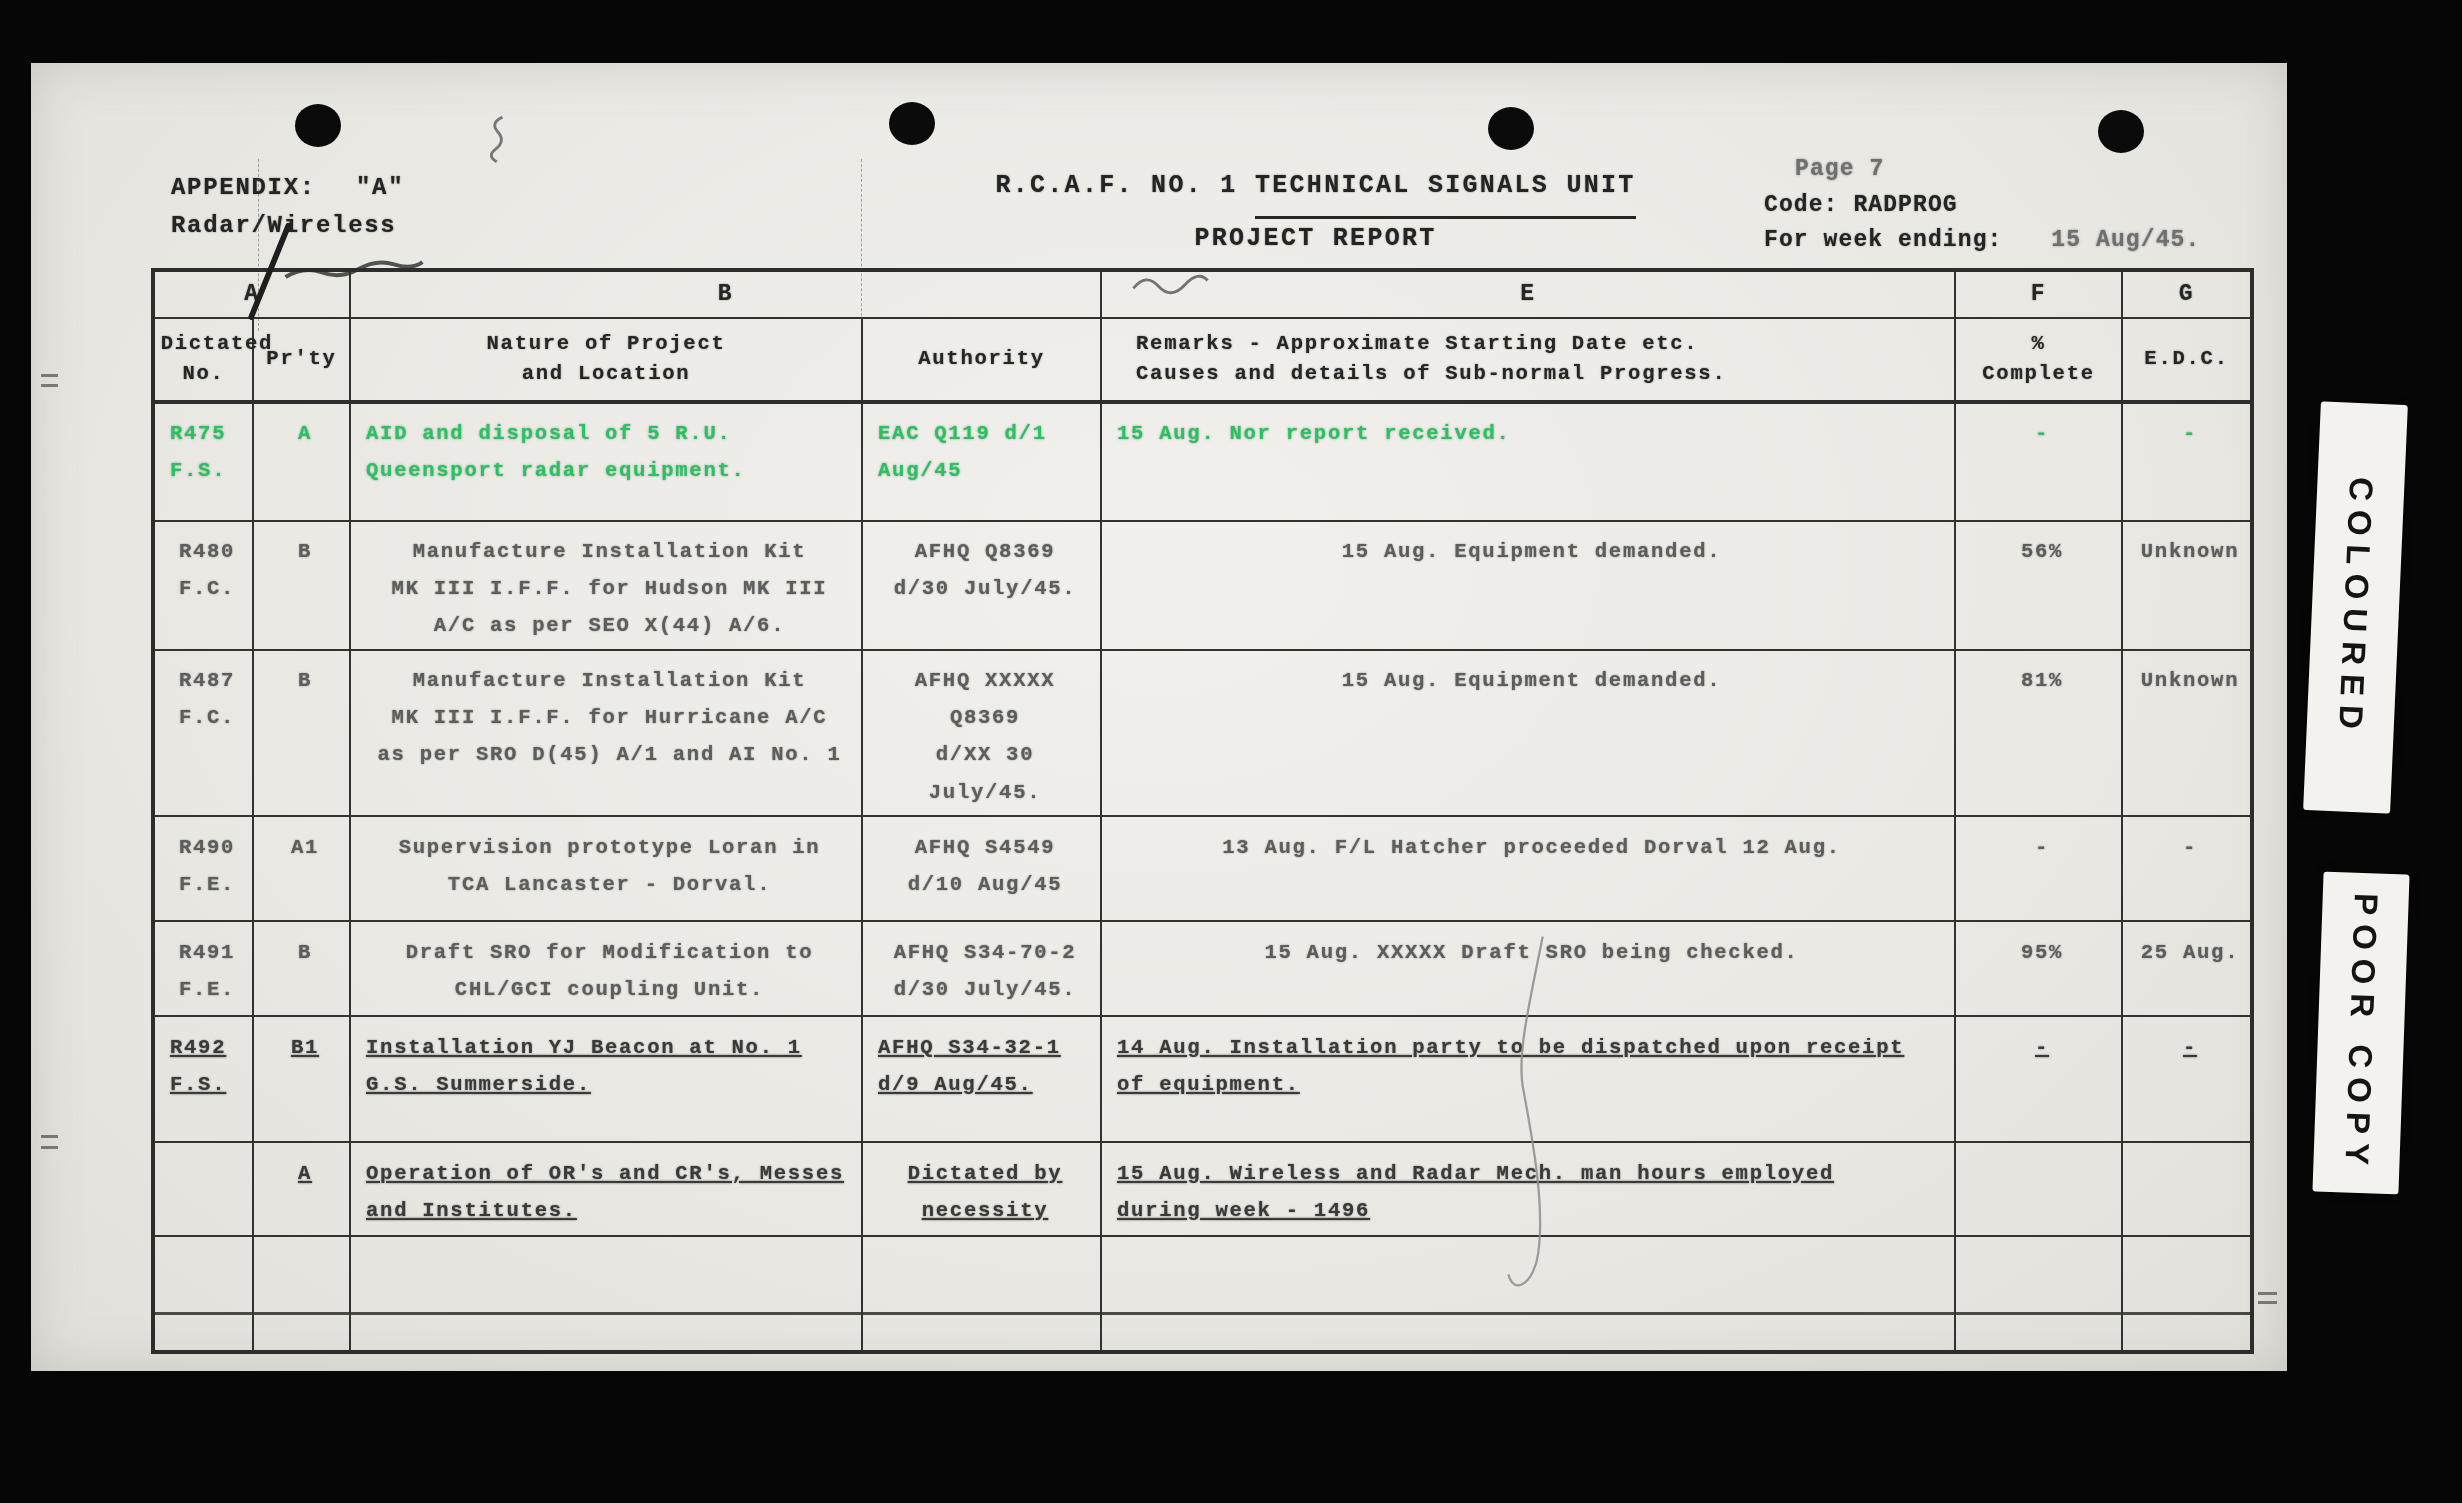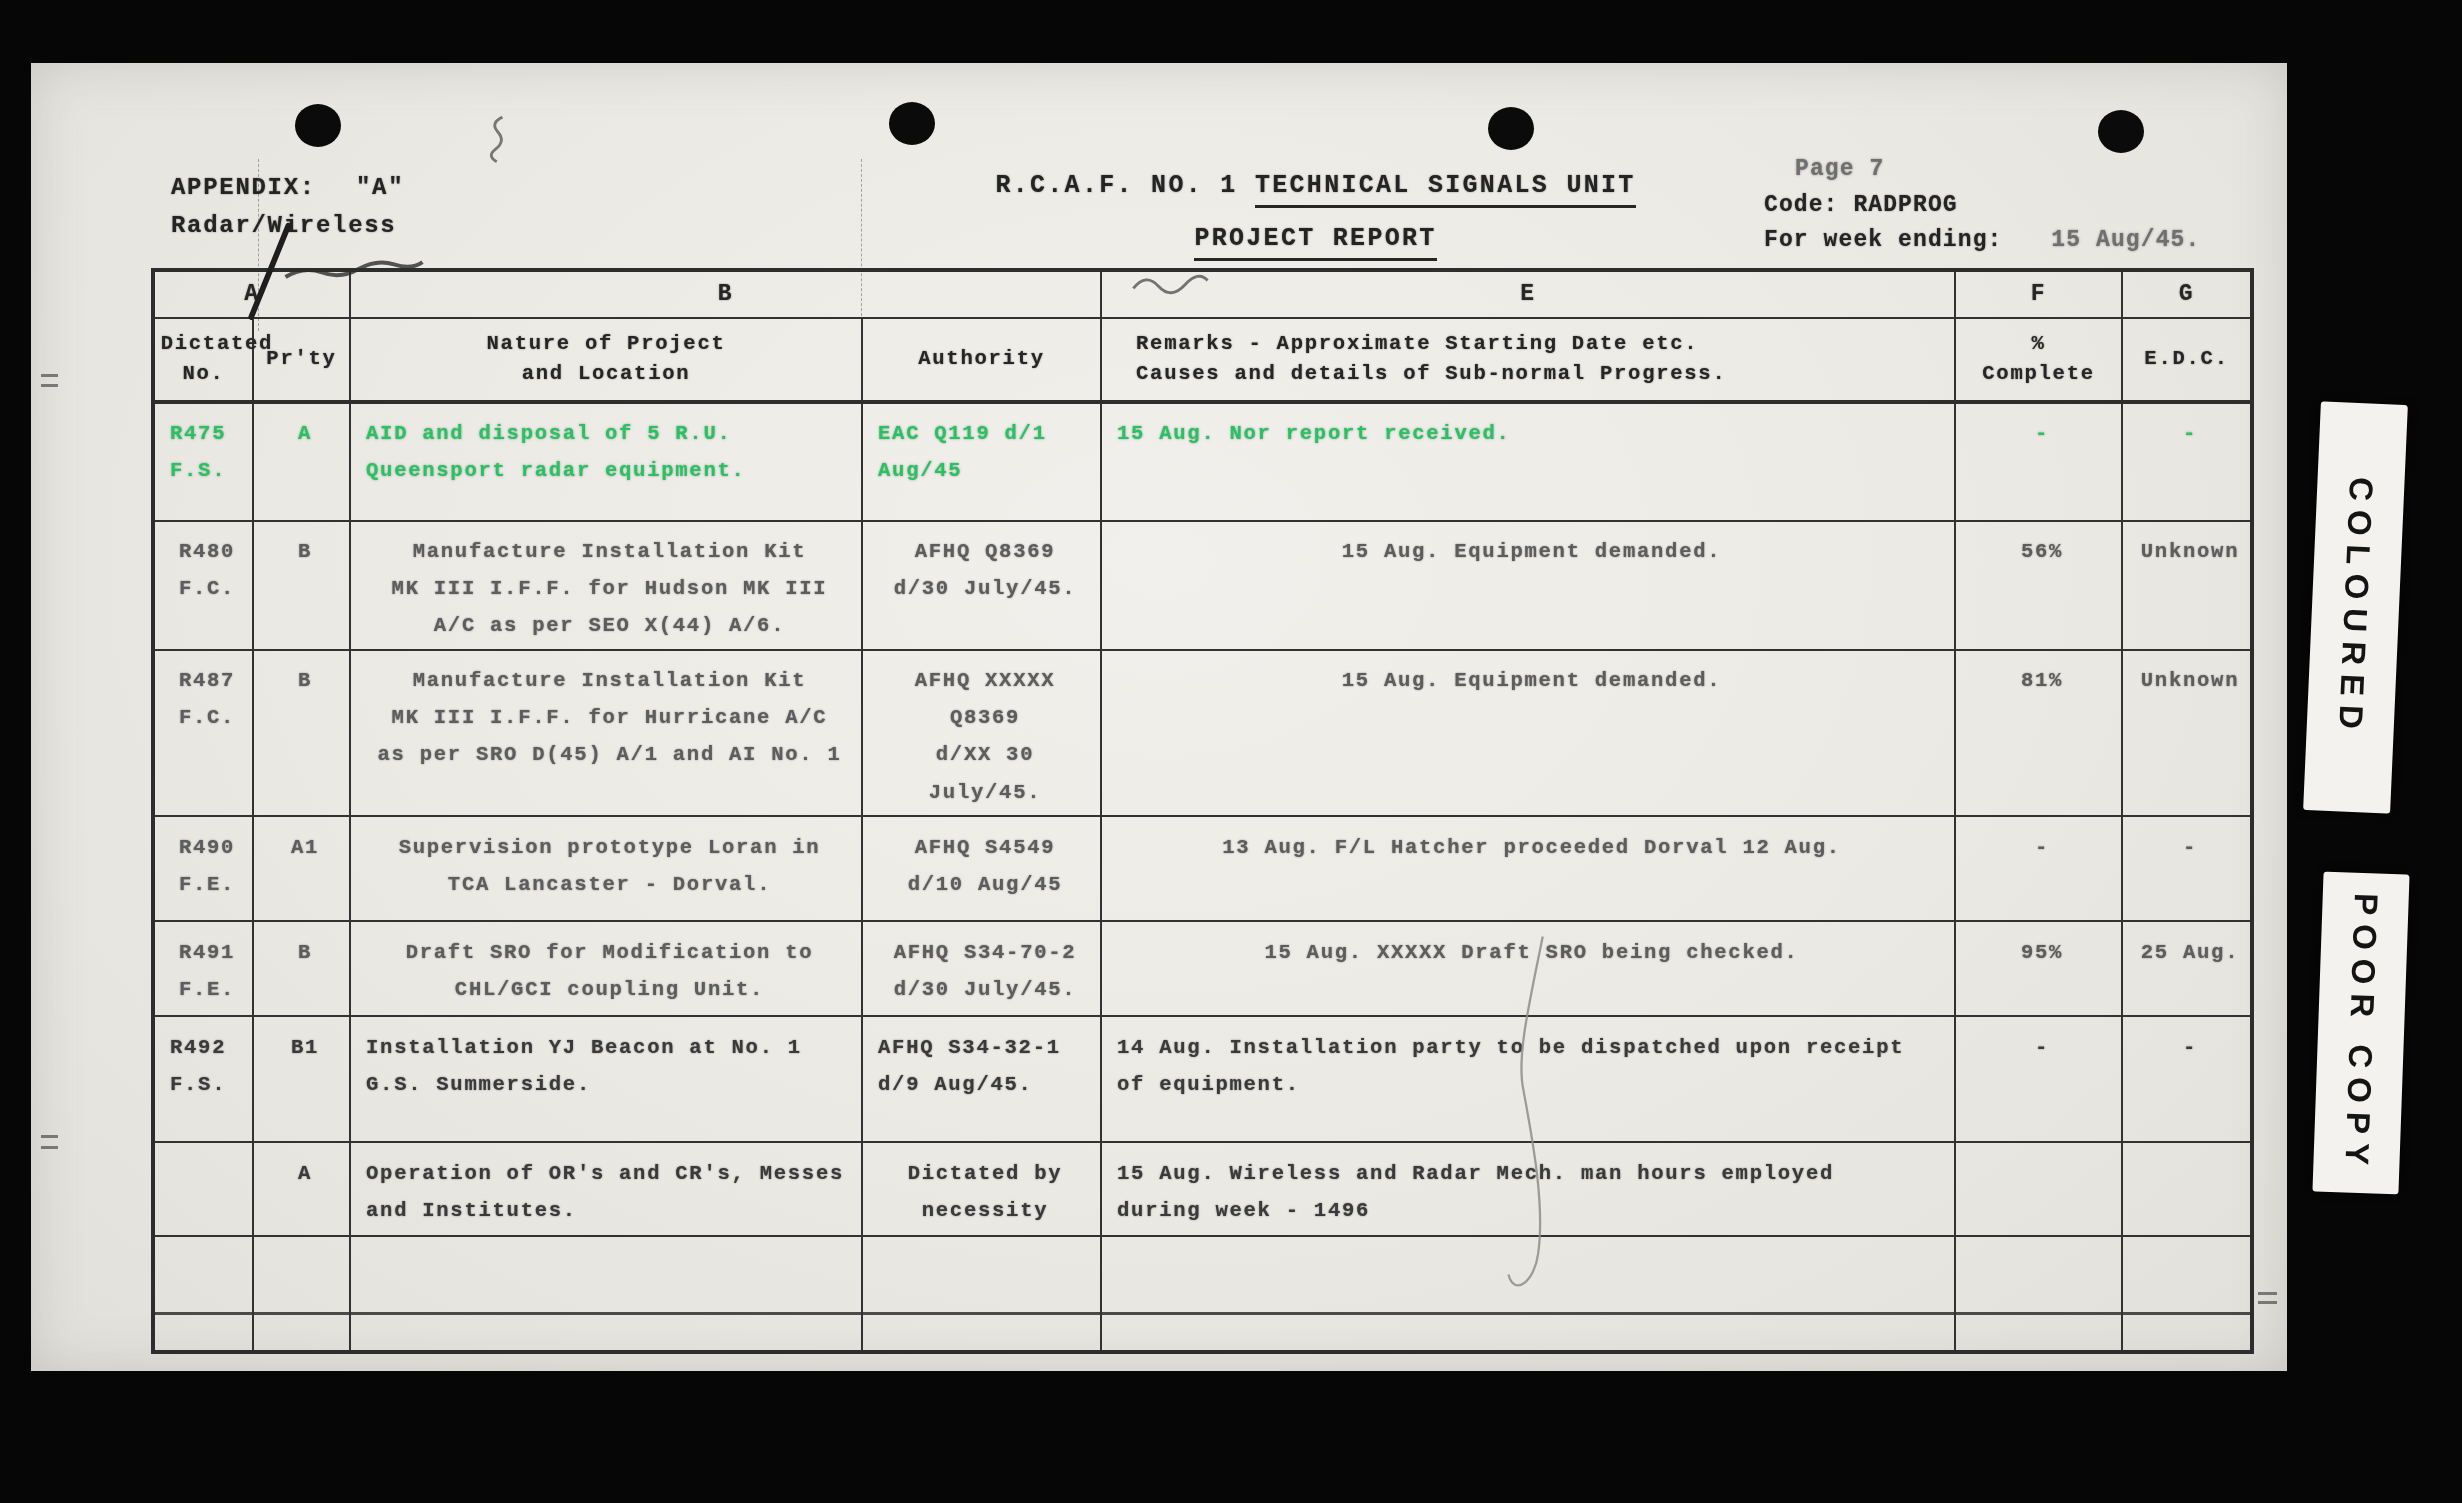--- a/index.html
+++ b/index.html
@@ -16,21 +16,21 @@
     box-shadow:inset 0 0 51px rgba(120,118,110,.25);
   }
   
   .hole{position:absolute;width:46px;height:43px;border-radius:50%;background:#0b0b0b;}
   
   .typed{color:#242424;font-weight:bold;text-shadow:0 0 1.7px rgba(30,30,30,.6);}
   .tfaint{color:#6f6f6f;font-weight:bold;text-shadow:0 0 2.3px rgba(110,110,110,.8);}
   .hdr-left{position:absolute;left:140px;top:106px;font-size:24px;line-height:1.6;letter-spacing:1.7px;}
   .hdr-left .l1{display:flex;gap:40px;}
   .hdr-title{position:absolute;left:879px;top:108px;width:811px;text-align:center;font-size:25px;letter-spacing:2.3px;}
-  .u{border-bottom:3.4px solid #262626;padding-bottom:5px;}
+  .u{border-bottom:3.4px solid #262626;padding-bottom:16px;}
   .hdr-title .line2{margin-top:24px;}
   .hdr-right{position:absolute;left:1733px;top:89px;font-size:23px;line-height:1.55;letter-spacing:1.1px;}
   .hdr-right .pg{margin-left:31px;}
   
   table.report{
     position:absolute;left:151px;top:268px;
     border-collapse:collapse;table-layout:fixed;
     width:2099px;
   }
   table.report td, table.report th{
@@ -46,21 +46,21 @@
     line-height:1.8;
   }
   table.report{border:4.6px solid #2d2d2d;}
   tr.band1 th{height:45px;text-align:center;vertical-align:middle;padding:0;font-size:23px;border-bottom:2.9px solid #323232;}
   tr.band2 th{height:74px;text-align:center;vertical-align:middle;padding:3.4px 5.7px;border-bottom:4px solid #2e2e2e;line-height:1.5;color:#262626;text-shadow:0 0 1.7px rgba(40,40,40,.6);}
   th{color:#262626;text-shadow:0 0 1.7px rgba(40,40,40,.6);}
   td.c-center{text-align:center;padding-left:5.7px;padding-right:5.7px;}
   td.c-edc{text-align:center;white-space:nowrap;padding-left:3.4px;padding-right:3.4px;}
   tr.r1 td{color:#22c55e;text-shadow:0 0 2.3px rgba(135,135,135,.9);}
   tr.r2 td,tr.r3 td,tr.r4 td,tr.r5 td{color:#5d5d5d;text-shadow:0 0 1.7px rgba(92,92,92,.8);text-align:center;}
-  tr.r6 td,tr.r7 td{color:#3a3a3a;text-shadow:0 0 1.7px rgba(58,58,58,.7);}
+  tr.r6 td,tr.r7 td{color:#3a3a3a;text-shadow:0 0 1.7px rgba(58,58,58,.7);text-decoration:underline;}
   
   .botline{position:absolute;left:151px;top:1312px;width:2101px;height:3.4px;background:#2f2f2f;opacity:.85;}
   .crease{position:absolute;top:96px;height:172px;border-left:1.7px dashed rgba(70,70,70,.45);}
   .dash{position:absolute;height:2.9px;background:#4d4d4d;opacity:.7;}
   
   .slip{
     position:absolute;background:#f3f2ef;border-radius:3.4px;
     display:flex;align-items:center;justify-content:center;
     box-shadow:0 0 8px rgba(0,0,0,.6);
   }

